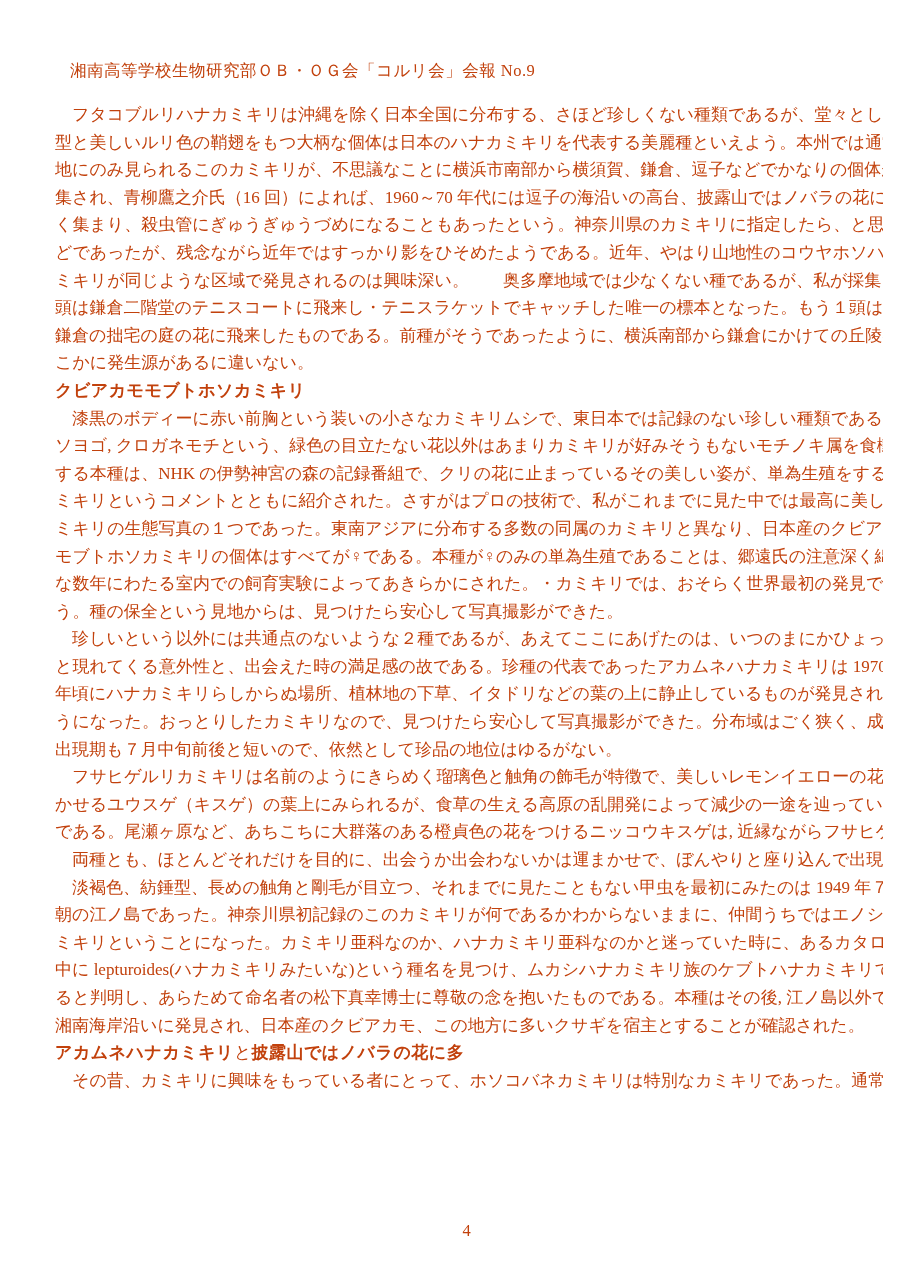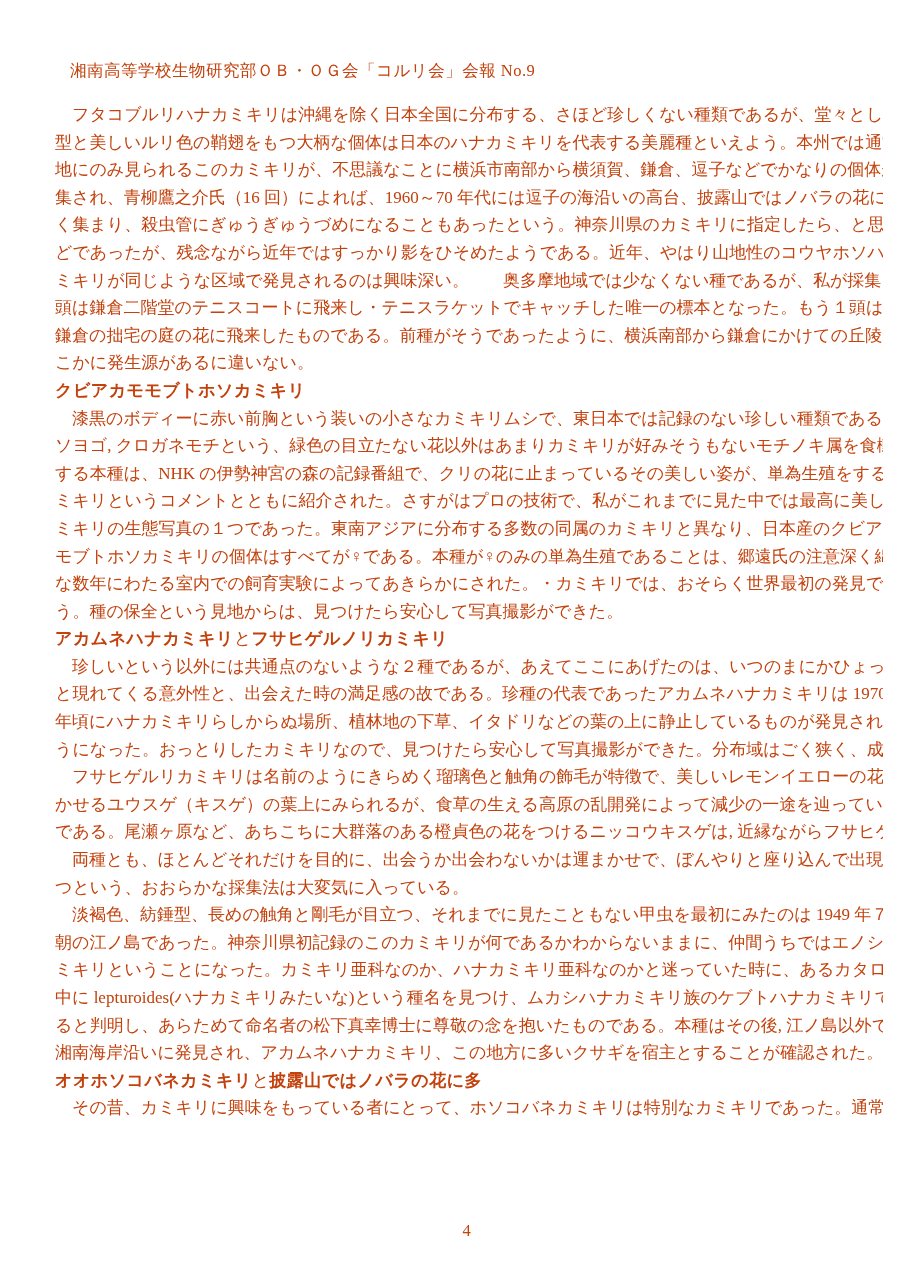--- a/index.html
+++ b/index.html
@@ -97,44 +97,43 @@
       <div class="paragraph">
         <div class="line">　漆黒のボディーに赤い前胸という装いの小さなカミキリムシで、東日本では記録のない珍しい種類である。.</div>
         <div class="line">ソヨゴ, クロガネモチという、緑色の目立たない花以外はあまりカミキリが好みそうもないモチノキ属を食樹と</div>
         <div class="line">する本種は、NHK の伊勢神宮の森の記録番組で、クリの花に止まっているその美しい姿が、単為生殖をするカ</div>
         <div class="line">ミキリというコメントとともに紹介された。さすがはプロの技術で、私がこれまでに見た中では最高に美しいカ</div>
         <div class="line">ミキリの生態写真の１つであった。東南アジアに分布する多数の同属のカミキリと異なり、日本産のクビアカモ</div>
         <div class="line">モブトホソカミキリの個体はすべてが♀である。本種が♀のみの単為生殖であることは、郷遠氏の注意深く綿密</div>
         <div class="line">な数年にわたる室内での飼育実験によってあきらかにされた。・カミキリでは、おそらく世界最初の発見であろ</div>
         <div class="line last">う。種の保全という見地からは、見つけたら安心して写真撮影ができた。</div>
       </div>
-      <div class="heading"><span class="bold-seg">アカムネハナカミキリ</span><span class="plain-seg">と</span><span class="bold-seg">フサヒゲルノリカミキリ</span></div>
       <div class="paragraph">
         <div class="line">　珍しいという以外には共通点のないような２種であるが、あえてここにあげたのは、いつのまにかひょっこり</div>
         <div class="line">と現れてくる意外性と、出会えた時の満足感の故である。珍種の代表であったアカムネハナカミキリは 1970~80</div>
         <div class="line">年頃にハナカミキリらしからぬ場所、植林地の下草、イタドリなどの葉の上に静止しているものが発見されるよ</div>
         <div class="line">うになった。おっとりしたカミキリなので、見つけたら安心して写真撮影ができた。分布域はごく狭く、成虫の</div>
+        <div class="line last">出現期も７月中旬前後と短いので、依然として珍品の地位はゆるがない。</div>
       </div>
       <div class="paragraph">
         <div class="line">　フサヒゲルリカミキリは名前のようにきらめく瑠璃色と触角の飾毛が特徴で、美しいレモンイエローの花を咲</div>
         <div class="line">かせるユウスゲ（キスゲ）の葉上にみられるが、食草の生える高原の乱開発によって減少の一途を辿っている種</div>
         <div class="line">である。尾瀬ヶ原など、あちこちに大群落のある橙貞色の花をつけるニッコウキスゲは, 近縁ながらフサヒゲル</div>
       </div>
       <div class="paragraph">
         <div class="line">　両種とも、ほとんどそれだけを目的に、出会うか出会わないかは運まかせで、ぼんやりと座り込んで出現を待</div>
-        <div class="line last">つという、おおらかな採集法は大変気に入っている。</div>
       </div>
       <div class="paragraph">
         <div class="line">　淡褐色、紡錘型、長めの触角と剛毛が目立つ、それまでに見たこともない甲虫を最初にみたのは 1949 年７月、</div>
         <div class="line">朝の江ノ島であった。神奈川県初記録のこのカミキリが何であるかわからないままに、仲間うちではエノシマカ</div>
         <div class="line">ミキリということになった。カミキリ亜科なのか、ハナカミキリ亜科なのかと迷っていた時に、あるカタログの</div>
         <div class="line">中に lepturoides(ハナカミキリみたいな)という種名を見つけ、ムカシハナカミキリ族のケブトハナカミキリであ</div>
         <div class="line">ると判明し、あらためて命名者の松下真幸博士に尊敬の念を抱いたものである。本種はその後, 江ノ島以外でも</div>
-        <div class="line last">湘南海岸沿いに発見され、アカムネハナカミキリ、この地方に多いクサギを宿主とすることが確認された。</div>
+        <div class="line last">湘南海岸沿いに発見され、日本産のクビアカモ、この地方に多いクサギを宿主とすることが確認された。</div>
       </div>
-      <div class="heading"><span class="bold-seg">オオホソコバネカミキリ</span><span class="plain-seg">と</span><span class="bold-seg">披露山ではノバラの花に多</span></div>
+      <div class="heading"><span class="bold-seg">アカムネハナカミキリ</span><span class="plain-seg">と</span><span class="bold-seg">披露山ではノバラの花に多</span></div>
       <div class="paragraph">
         <div class="line last">　その昔、カミキリに興味をもっている者にとって、ホソコバネカミキリは特別なカミキリであった。通常の図</div>
       </div>
     </div>
 
   <div class="page-number">4</div>
 </div>
 
 </body></html>

